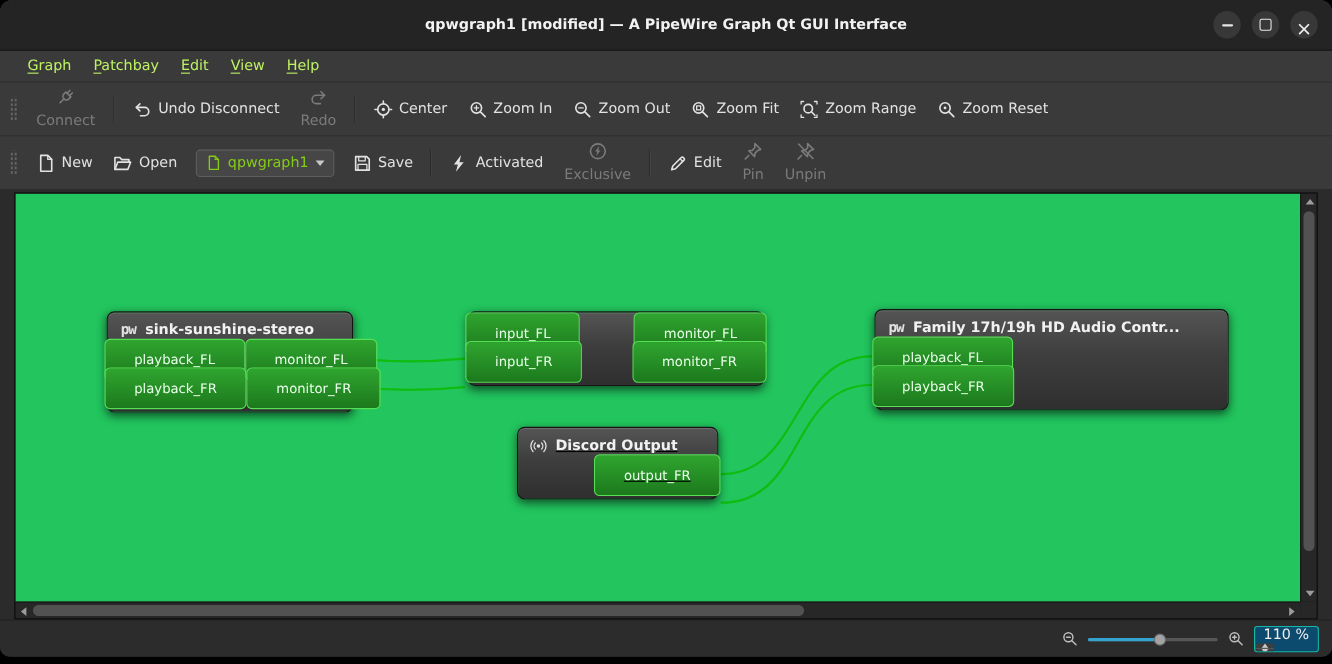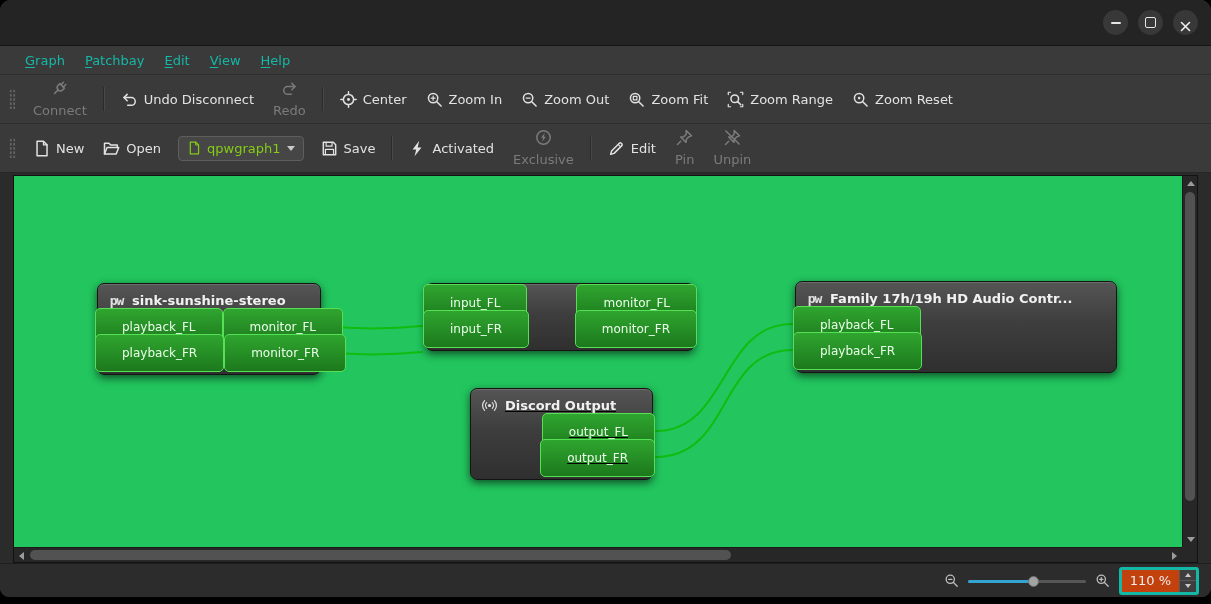--- a/index.html
+++ b/index.html
@@ -16,21 +16,21 @@
   .titlebar{flex:0 0 45px;background:#242424;position:relative;display:flex;align-items:center;justify-content:center;border-bottom:1px solid #171717;}
   .titlebar-title{font-size:13px;font-weight:bold;color:#f2f2f2;}
   .win-controls{position:absolute;right:13px;top:0;bottom:0;display:flex;align-items:center;gap:10px;}
   .win-btn{width:25px;height:25px;border-radius:50%;background:#383838;display:flex;align-items:center;justify-content:center;cursor:default;}
   .glyph-min{width:10px;height:2px;background:#e6e6e6;border-radius:1px;display:block;}
   .glyph-max{width:9px;height:9px;border:1.5px solid #e6e6e6;border-radius:2px;display:block;}
   .glyph-close{width:11px;height:11px;display:block;}
   .glyph-close svg line{stroke:#efefef;stroke-width:1.6;stroke-linecap:round;}
   
   .menubar{flex:0 0 28px;background:#3a3a3a;display:flex;align-items:center;padding:0 16px;gap:2px;border-bottom:1px solid #2e2e2e;}
-  .menu-item{padding:4px 9px;font-size:13px;color:#14b8a6;border-radius:3px;white-space:nowrap;}
+  .menu-item{padding:4px 9px;font-size:13px;color:#bef264;border-radius:3px;white-space:nowrap;}
   .mn{text-decoration:underline;text-underline-offset:2px;}
   
   .toolbar{background:#3a3a3a;display:flex;align-items:center;padding:0 6px;gap:1px;}
   .tb1{flex:0 0 37px;border-bottom:1px solid #2e2e2e;}
   .tb2{flex:0 0 38px;border-bottom:1px solid #272727;}
   .grip{width:7px;height:22px;margin:0 7px 0 3px;
     background-image:radial-gradient(circle,#646464 1px,transparent 1.3px);
     background-size:3.5px 4.2px;background-position:0 1px;}
   .tb-sep{width:1px;height:24px;background:#2b2b2b;border-right:1px solid #484848;margin:0 6px;}
   .tb-btn{display:flex;align-items:center;gap:6px;padding:5px 9px;border-radius:4px;color:#e2e2e2;font-size:13px;white-space:nowrap;cursor:default;}
@@ -75,34 +75,35 @@
   .port-left{margin-left:-3px;}
   .port-right{margin-right:-3px;}
   
   .statusbar{flex:0 0 33px;background:#2c2c2c;border-top:1px solid #1e1e1e;display:flex;align-items:center;justify-content:flex-end;padding:0 12px;gap:9px;}
   .status-ico{width:15px;height:15px;color:#bdbdbd;display:block;}
   .status-ico *{stroke:currentColor;fill:none;stroke-width:1.4;stroke-linecap:round;}
   .slider{width:118px;height:16px;position:relative;}
   .slider-track{position:absolute;left:0;right:0;top:7px;height:3px;background:#575757;border-radius:2px;}
   .slider-fill{position:absolute;left:0;top:7px;height:3px;background:#35a3d0;border-radius:2px;}
   .slider-handle{position:absolute;top:3px;width:11px;height:11px;border-radius:50%;background:#a3a3a3;border:1px solid #6d6d6d;box-sizing:border-box;}
-  .spinbox{display:flex;align-items:stretch;height:22px;background:#c2410c;border:3px solid #14b8a6;border-radius:3px;overflow:hidden;}
+  .spinbox{display:flex;align-items:stretch;height:22px;background:#0c4a6e;border:1px solid #14b8a6;border-radius:3px;overflow:hidden;flex-direction:column;}
   .spin-value{display:flex;align-items:center;padding:0 8px;font-size:13px;color:#ededed;}
   .spin-arrows{display:flex;flex-direction:column;width:16px;border-left:1px solid #585858;}
   .spin-btn{flex:1;display:flex;align-items:center;justify-content:center;background:#3e3e3e;}
   .spin-btn + .spin-btn{border-top:1px solid #585858;}
   .tri-up-s{width:0;height:0;border-left:3.5px solid transparent;border-right:3.5px solid transparent;border-bottom:4.5px solid #cacaca;display:block;}
   .tri-down-s{width:0;height:0;border-left:3.5px solid transparent;border-right:3.5px solid transparent;border-top:4.5px solid #cacaca;display:block;}
 </style>
 </head>
 <body>
 
 <div class="window">
 
   <div class="titlebar">
+    <div class="titlebar-title">qpwgraph1 [modified] — A PipeWire Graph Qt GUI Interface</div>
     <div class="win-controls">
       <div class="win-btn">
           <span class="glyph-min"></span>
         </div>
       <div class="win-btn">
           <span class="glyph-max"></span>
         </div>
       <div class="win-btn">
         <span class="glyph-close">
           <svg viewBox="0 0 11 11" width="11" height="11">
@@ -338,23 +339,20 @@
 
         <div class="node" style="left:456px;top:212px;width:183px;text-decoration:underline;">
           <div class="node-header">
             <span class="node-icon">
               <svg viewBox="0 0 17 17" width="17" height="17" fill="none" stroke="currentColor" stroke-width="1.2" stroke-linecap="round">
                   <circle cx="8.5" cy="8.5" r="1.6" fill="currentColor" stroke="none"></circle>
                   <path d="M5.7 5.7a4 4 0 0 0 0 5.6M3.6 3.6a7 7 0 0 0 0 9.8M11.3 5.7a4 4 0 0 1 0 5.6M13.4 3.6a7 7 0 0 1 0 9.8"></path>
                 </svg>
             </span>
             <span class="node-title">Discord Output</span>
-          </div>
-          <div class="port-row row-right">
-            <span class="port port-right">output_FL</span>
           </div>
           <div class="port-row row-right">
             <span class="port port-right">output_FR</span>
           </div>
         </div>
 
       </div>
 
       <div class="vscroll">
         <span class="sb-arrow sb-up"></span>

